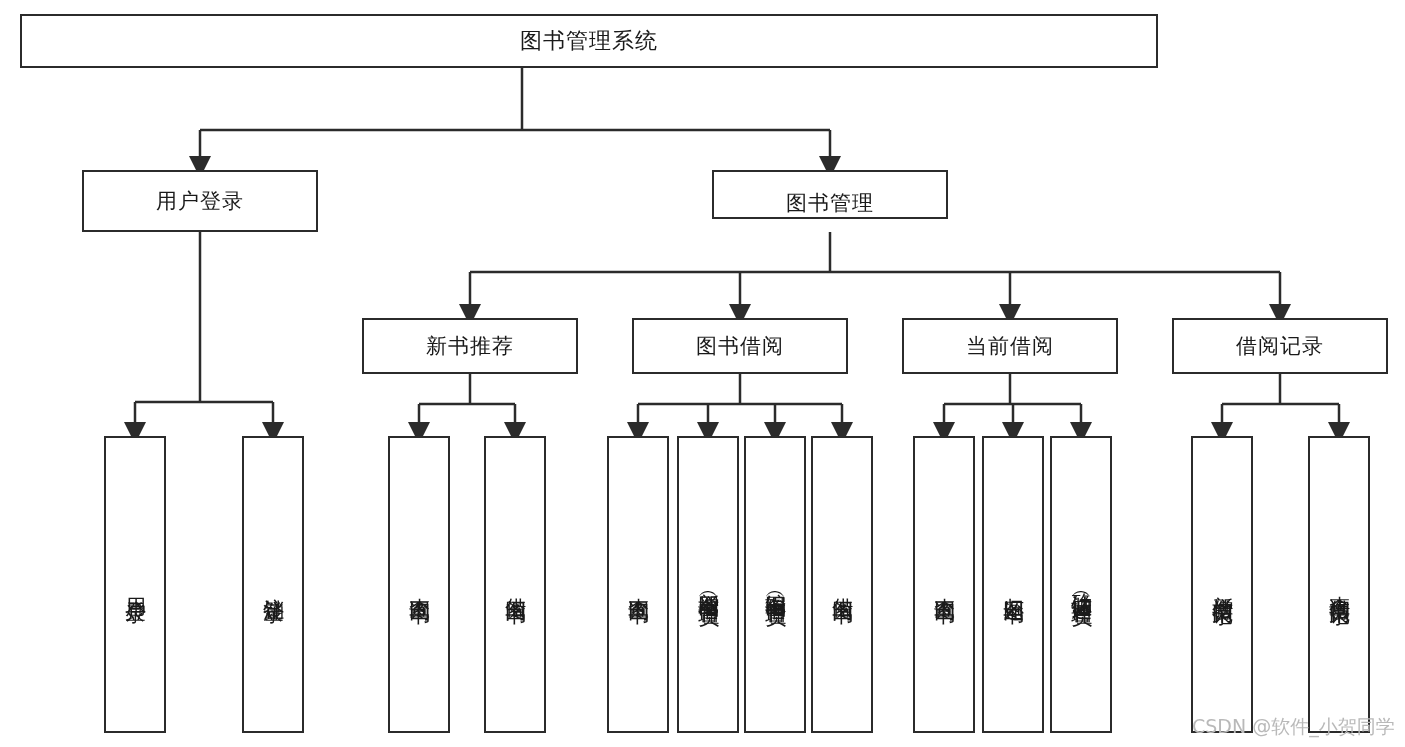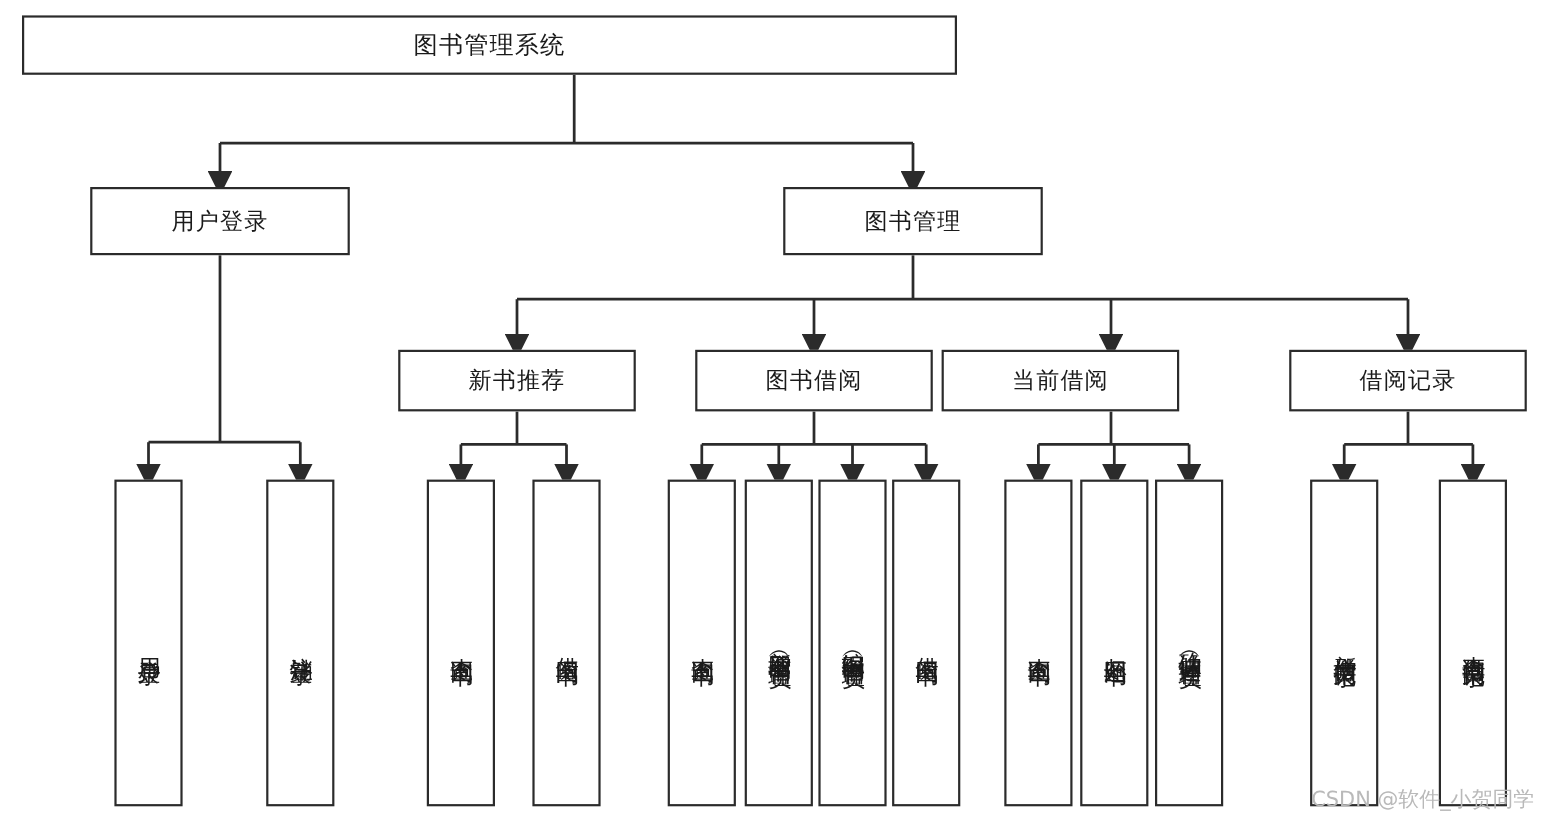--- a/index.html
+++ b/index.html
@@ -113,38 +113,38 @@
       <path d="M1013,404 L1013,424" marker-end="url(#arrow)"></path>
       <path d="M1081,404 L1081,424" marker-end="url(#arrow)"></path>
 
       <path d="M1280,374 L1280,404"></path>
       <path d="M1222,404 L1339,404"></path>
       <path d="M1222,404 L1222,424" marker-end="url(#arrow)"></path>
       <path d="M1339,404 L1339,424" marker-end="url(#arrow)"></path>
     </g>
   </svg>
 
-  <div class="node node-h node-root" style="left:20px; top:14px; width:850px; height:54px;">
+  <div class="node node-h node-root" style="left:20px; top:14px; width:1138px; height:54px;">
     <span>图书管理系统</span>
   </div>
 
   <div class="node node-h" style="left:82px; top:170px; width:236px; height:62px;">
     <span>用户登录</span>
   </div>
-  <div class="node node-h" style="left:712px; top:170px; width:236px; height:62px;">
+  <div class="node node-h" style="left:712px; top:170px; width:236px; height:49px;align-items:flex-end;">
     <span>图书管理</span>
   </div>
 
   <div class="node node-h" style="left:632px; top:318px; width:216px; height:56px;">
     <span>图书借阅</span>
   </div>
   <div class="node node-h" style="left:362px; top:318px; width:216px; height:56px;">
     <span>新书推荐</span>
   </div>
-  <div class="node node-h" style="left:856px; top:318px; width:216px; height:56px;align-items:center;">
+  <div class="node node-h" style="left:902px; top:318px; width:216px; height:56px;align-items:center;">
     <span>当前借阅</span>
   </div>
   <div class="node node-h" style="left:1172px; top:318px; width:216px; height:56px;">
     <span>借阅记录</span>
   </div>
 
   <div class="node node-v" style="left:104px; top:436px; width:62px; height:297px;">
     <span>用户登录</span>
   </div>
   <div class="node node-v" style="left:242px; top:436px; width:62px; height:297px;">

